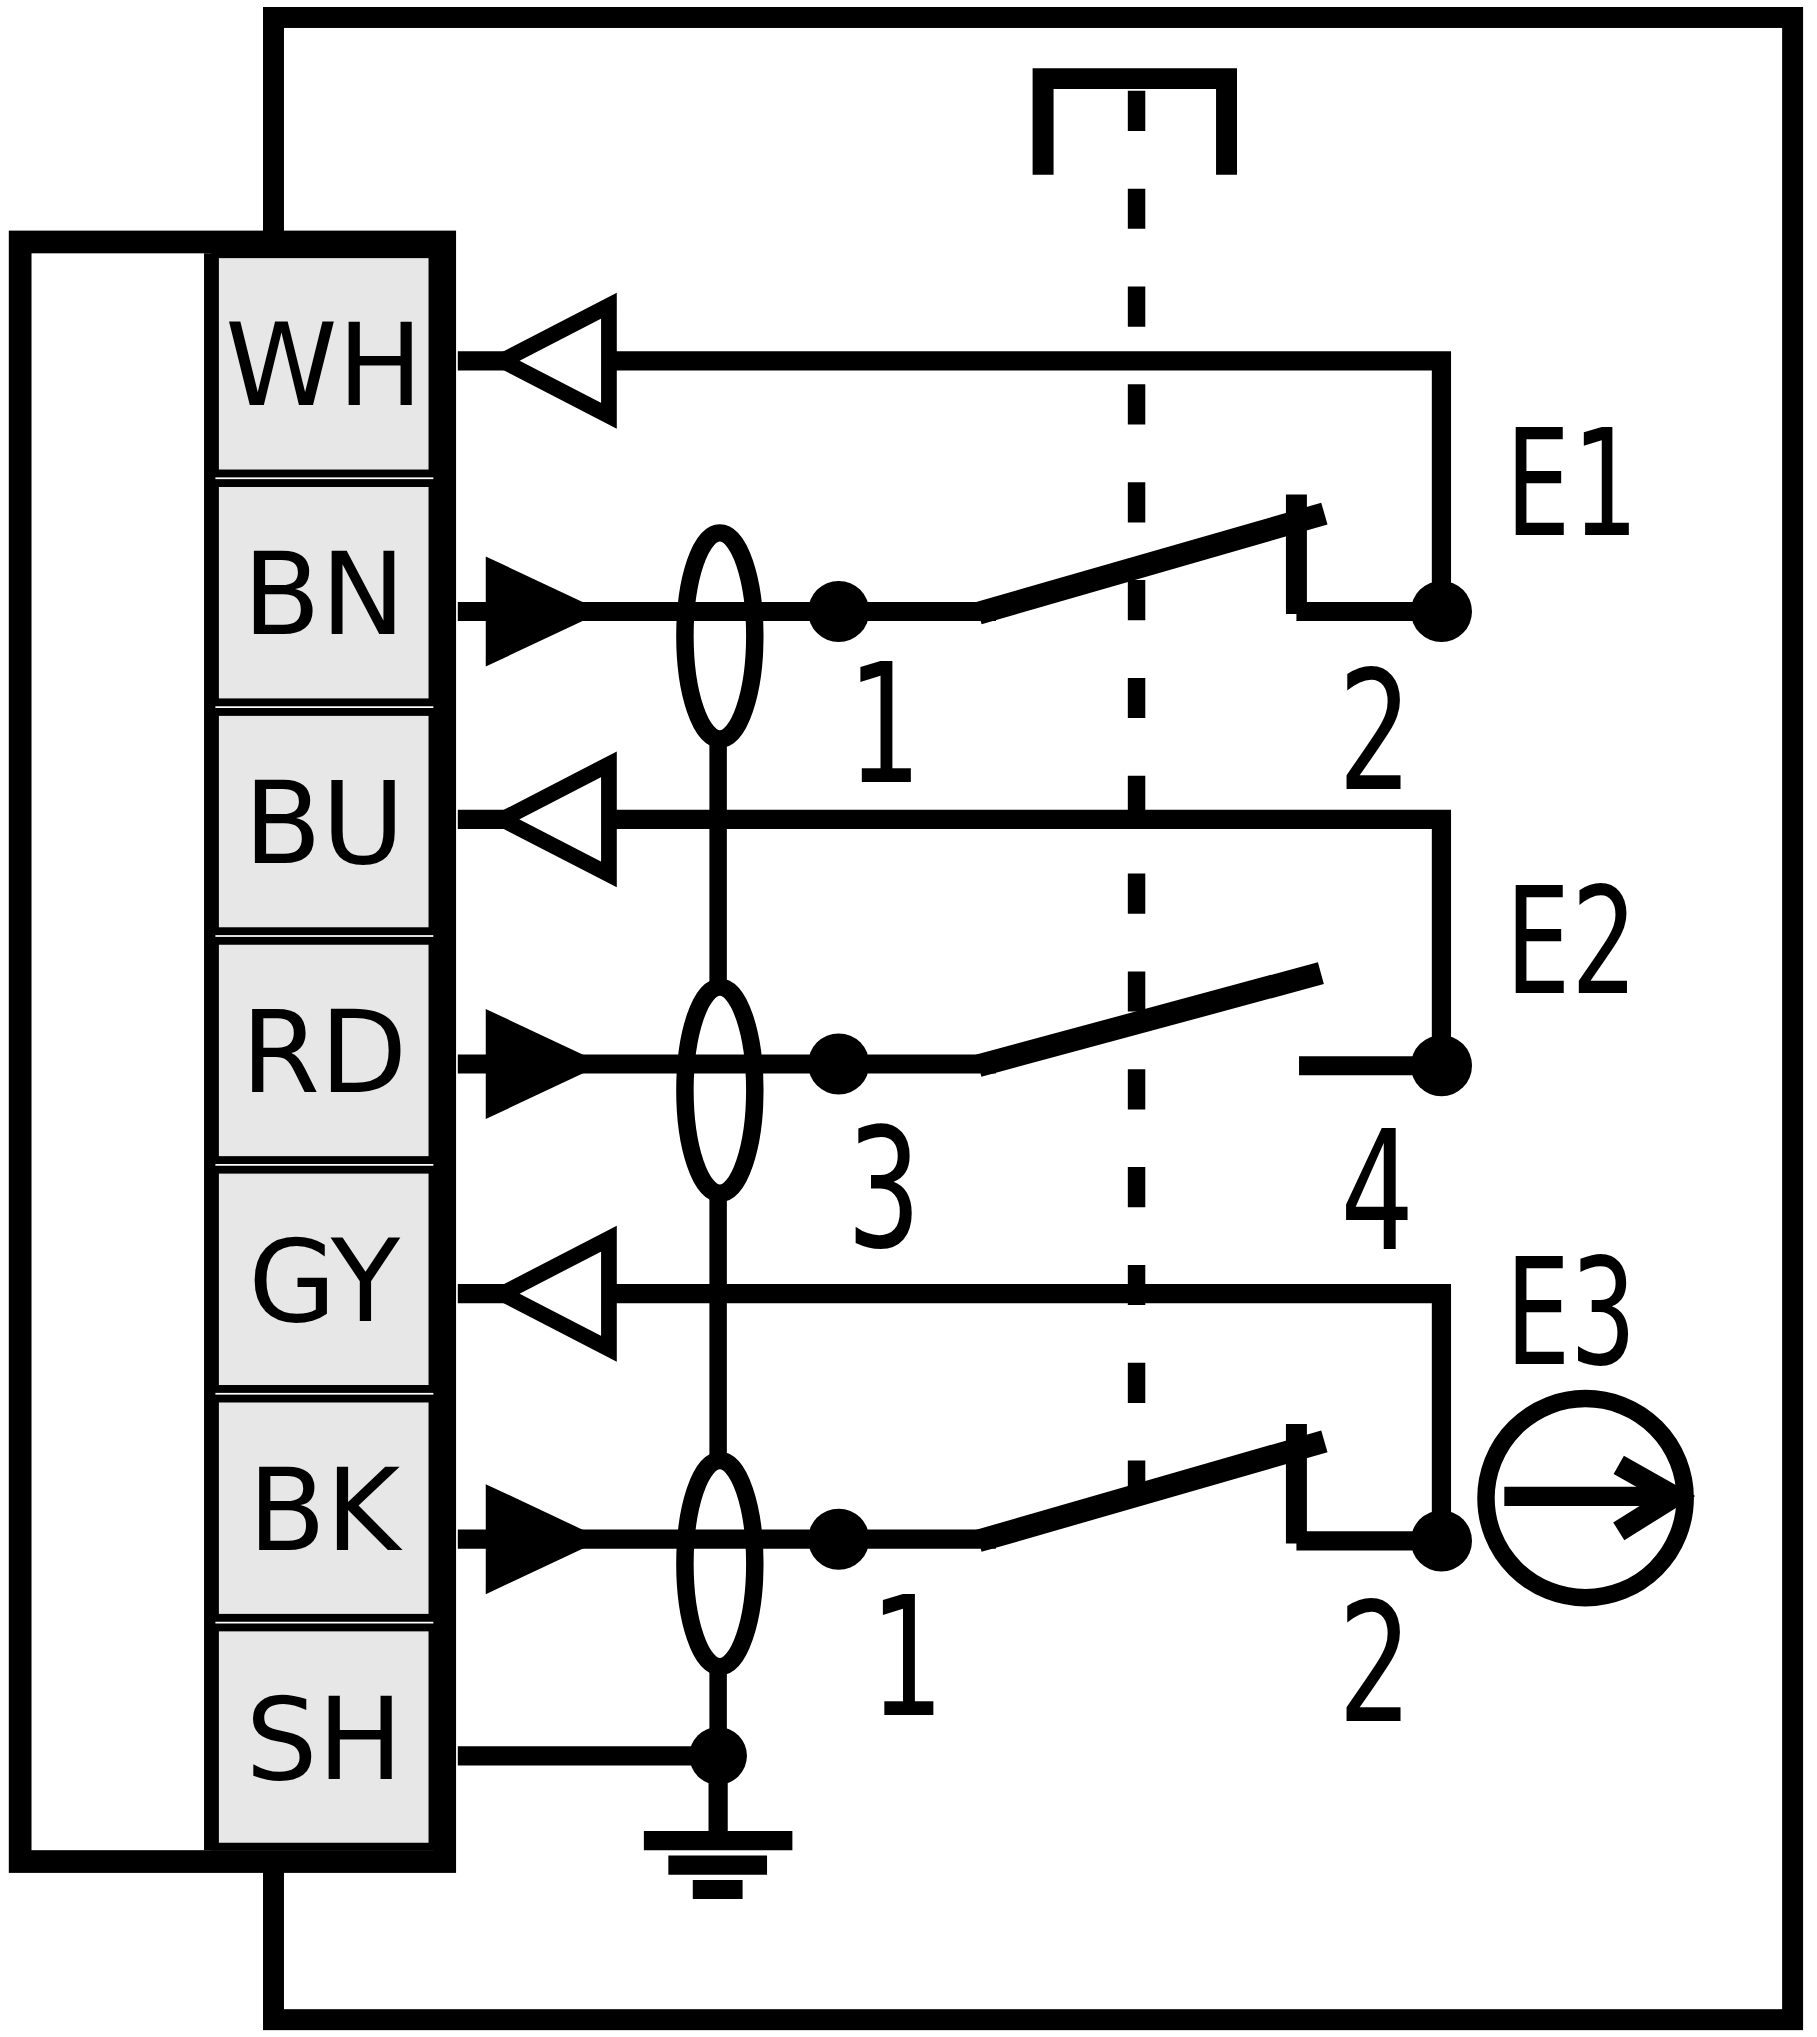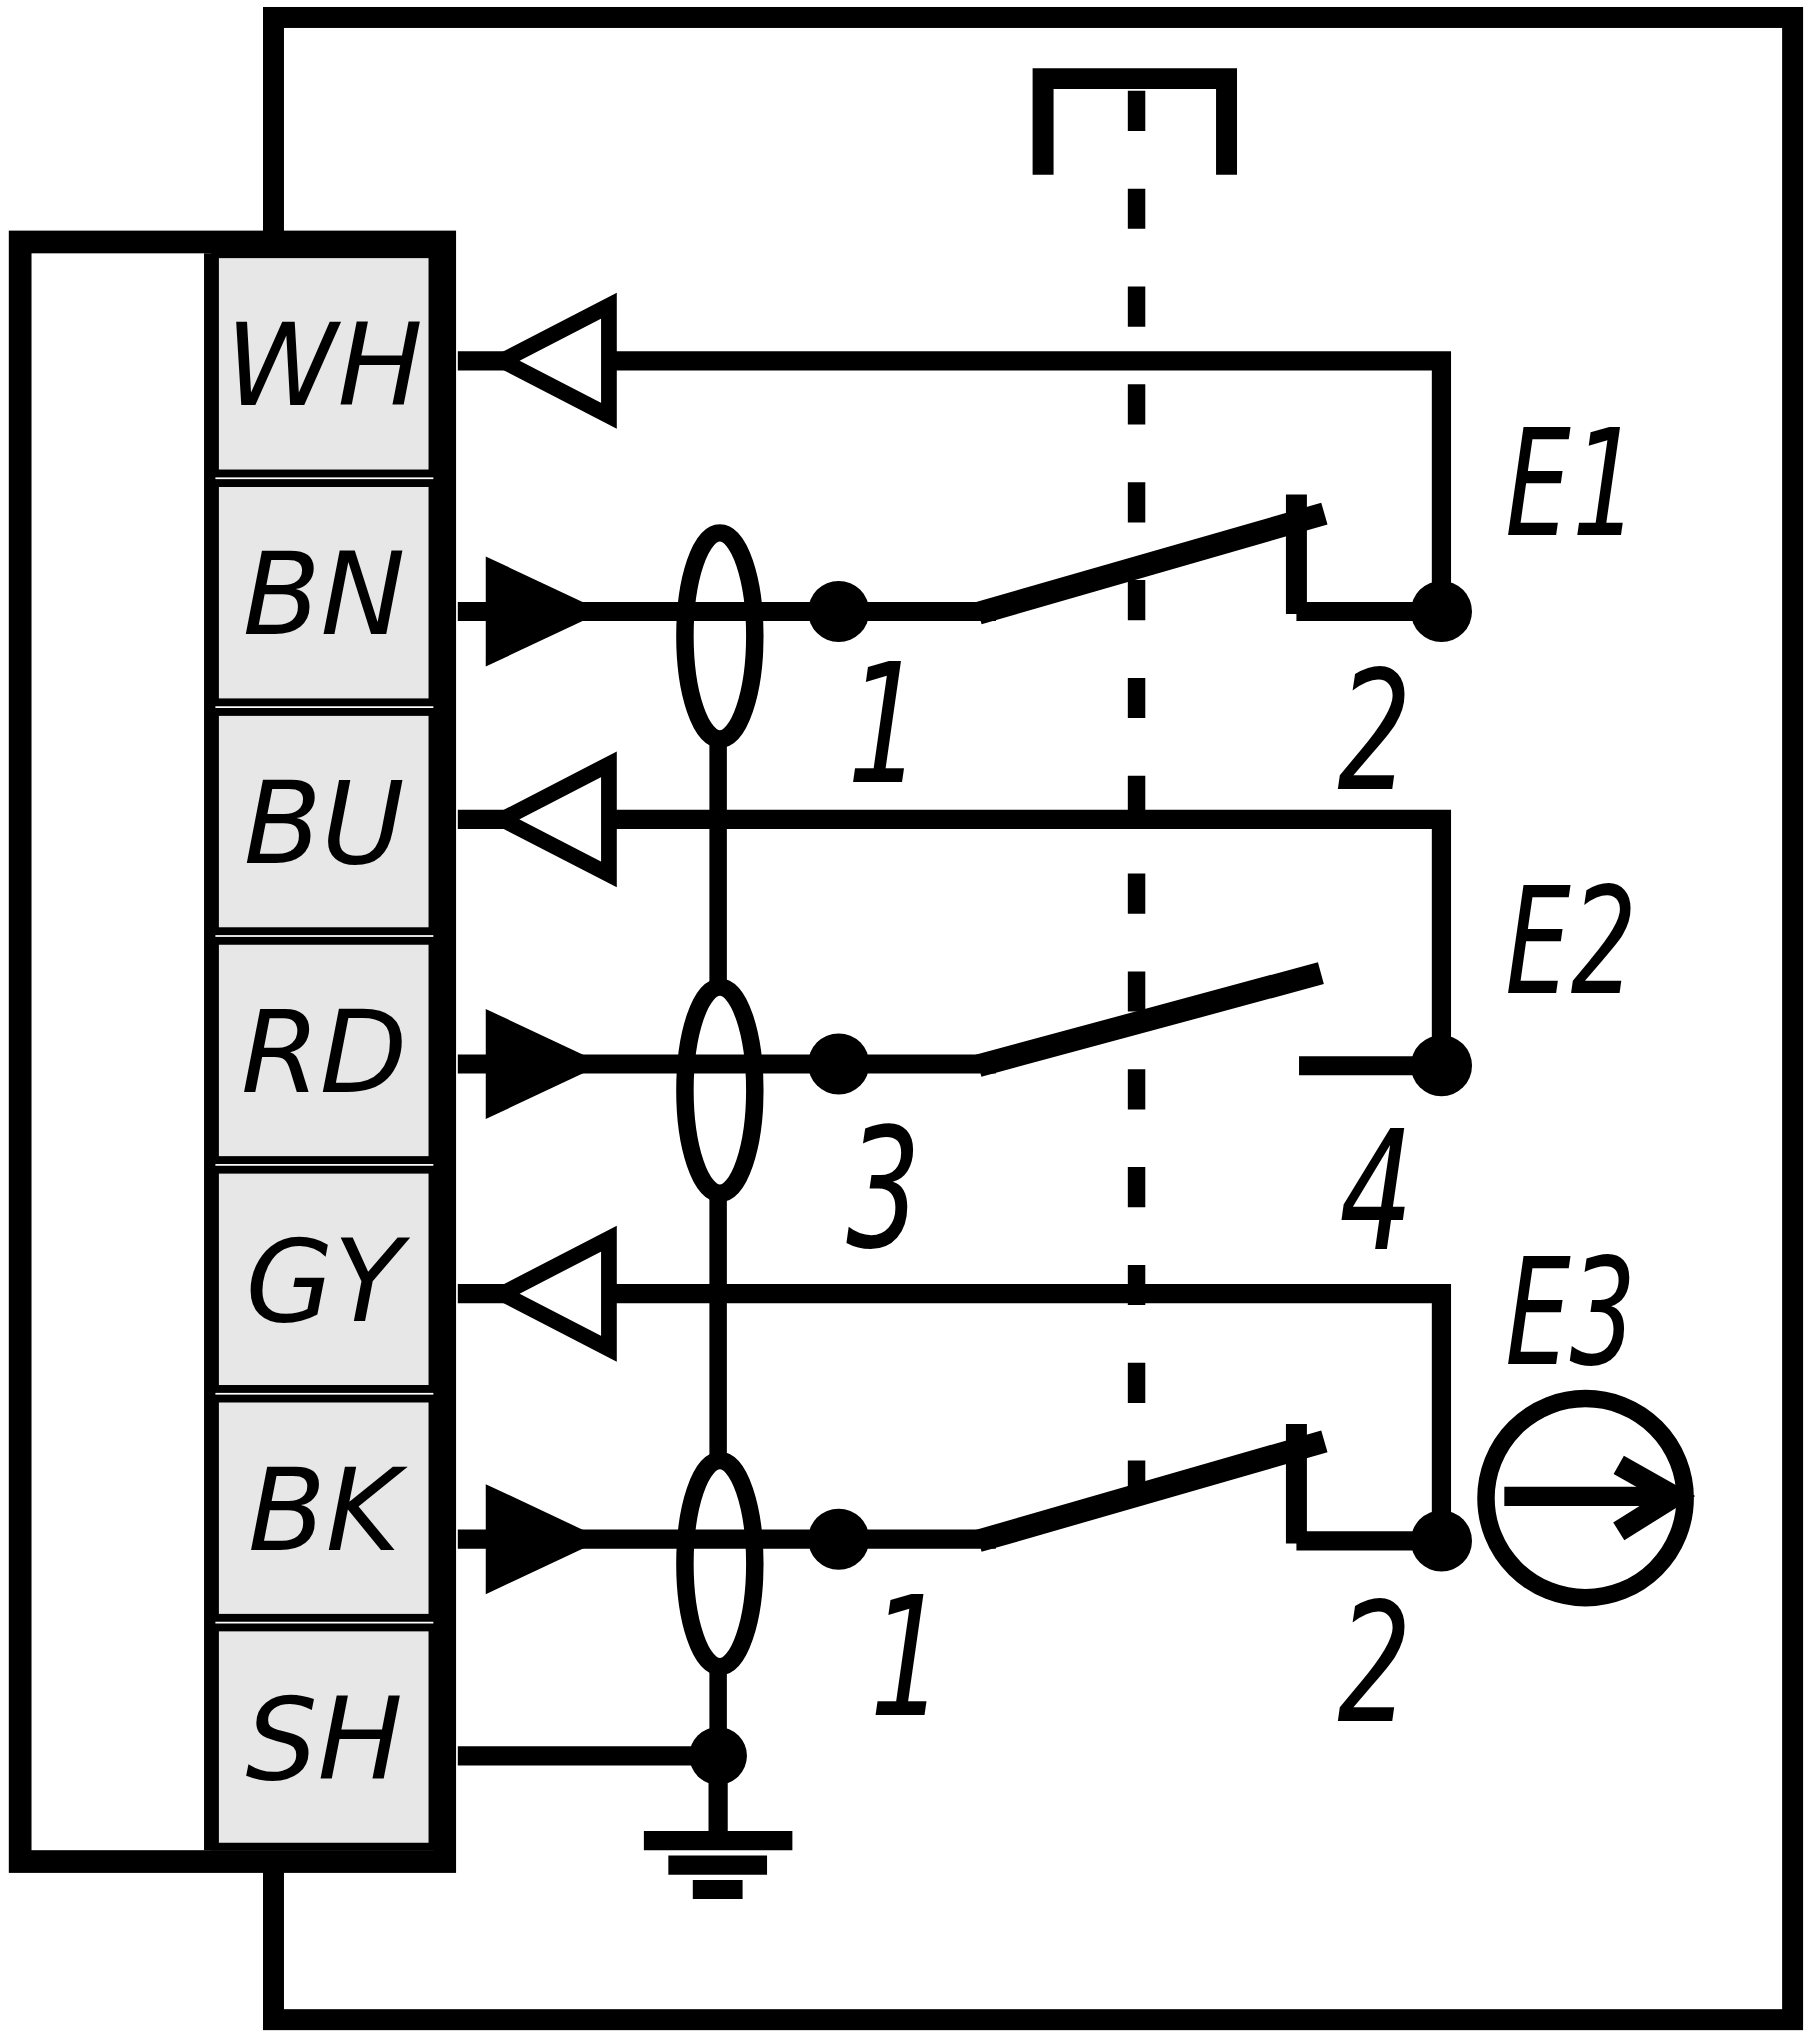--- a/index.html
+++ b/index.html
@@ -1,21 +1,21 @@
 <!DOCTYPE html>
 <html style="--ink: #000000; --cell: #e7e7e7; --bg: #ffffff;font-size:14px"><head>
 <meta charset="utf-8">
 <style>
   :root{
     --ink:#000000;
     --cell:#e7e7e7;
     --bg:#ffffff;
   }
   html,body{margin:0;padding:0;background:var(--bg);}
-  .stage{width:1538px;height:2038px;position:relative;background:var(--bg);font-style:italic;}
+  .stage{width:1538px;height:2038px;position:relative;background:var(--bg);}
   svg{display:block;}
   .stroke{stroke:var(--ink);fill:none;}
   .fillink{fill:var(--ink);stroke:none;}
   .hollow{fill:var(--bg);stroke:var(--ink);}
   .cellbox{fill:var(--cell);stroke:var(--ink);stroke-width:9;}
   .blockbox{fill:var(--bg);stroke:var(--ink);stroke-width:26;}
   text{fill:var(--ink);}
   .cell-label{font-family:"DejaVu Sans","Liberation Sans",sans-serif;font-size:130px;text-anchor:middle;}
   .enum{font-family:"DejaVu Sans Mono","Liberation Mono",monospace;font-size:190px;text-anchor:middle;}
   .elabel{font-family:"DejaVu Sans Mono","Liberation Mono",monospace;font-size:170px;}

